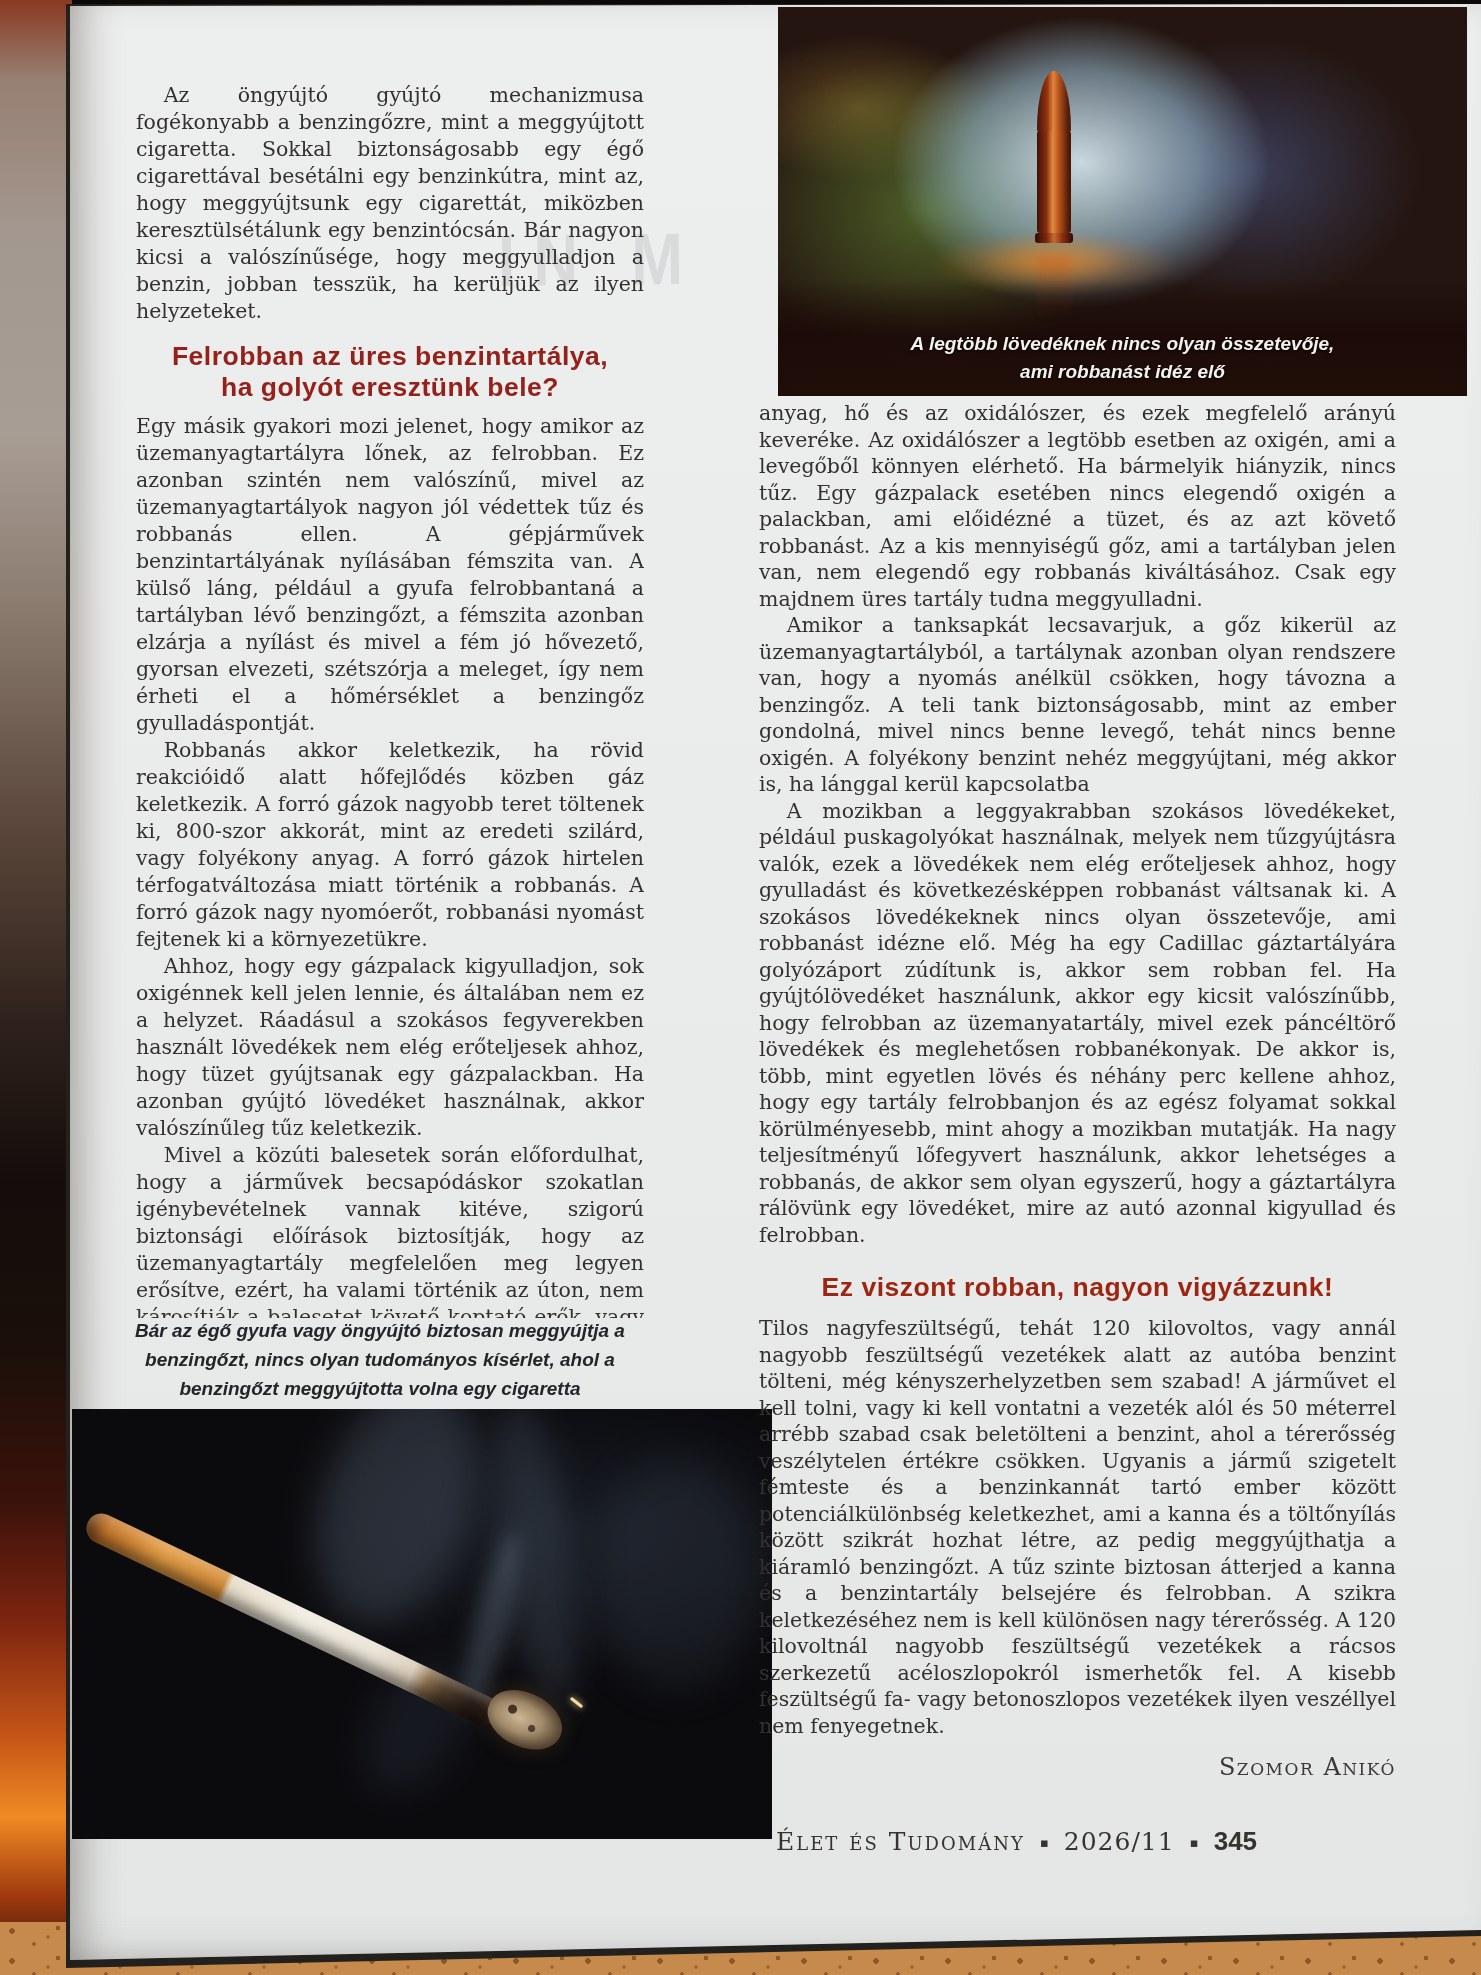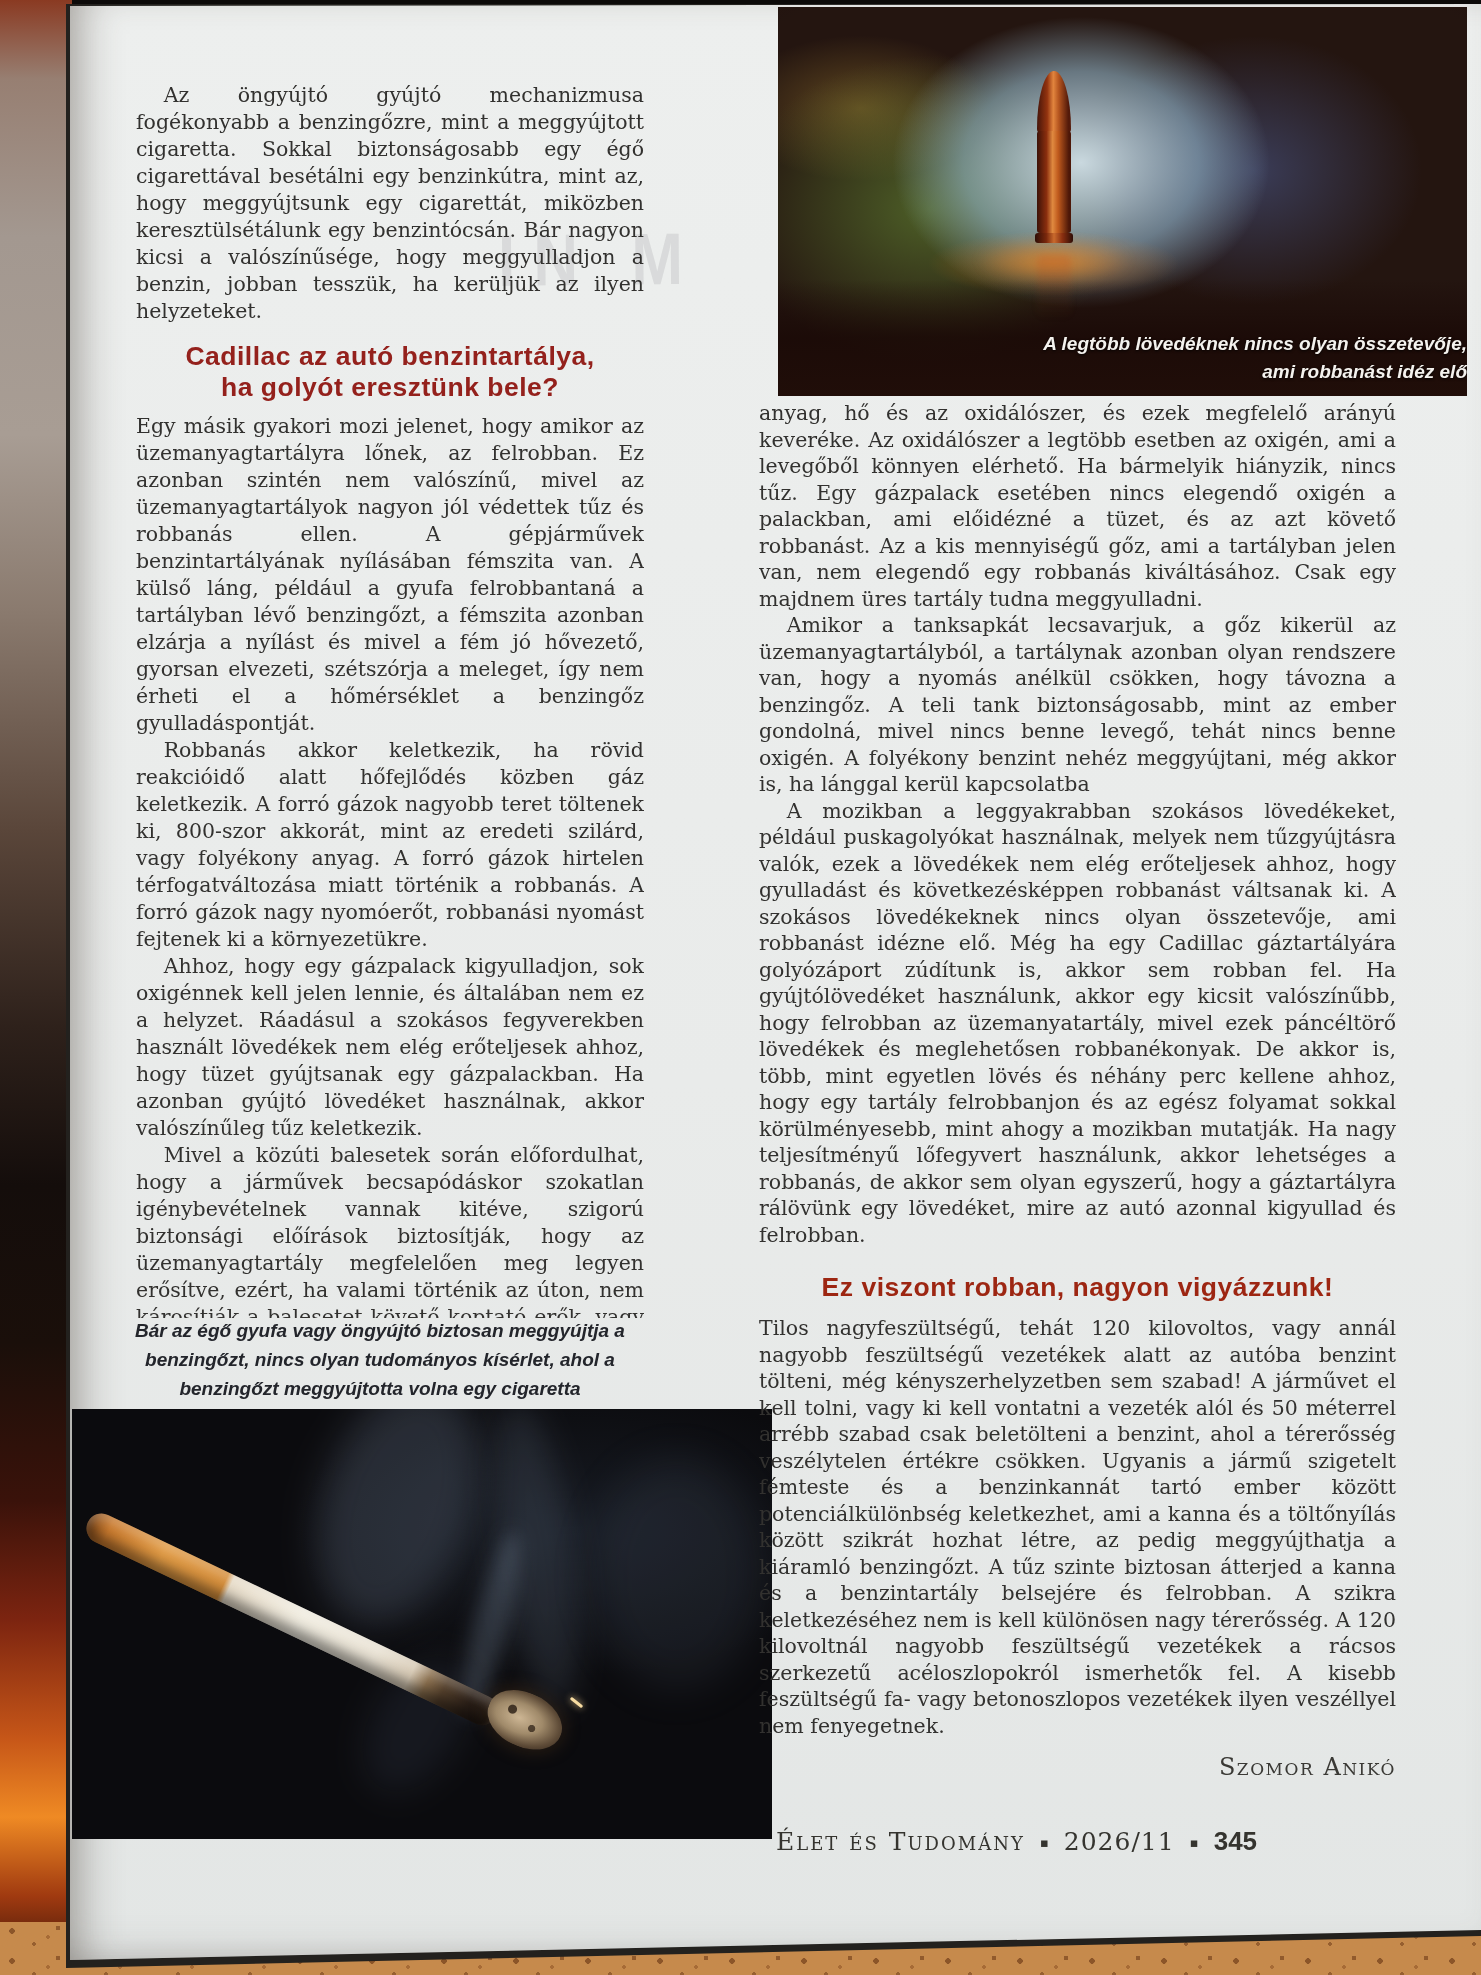--- a/index.html
+++ b/index.html
@@ -121,21 +121,21 @@
     position:absolute;left:calc(40% - 78px);top:230px;width:156px;height:46px;
     background:radial-gradient(ellipse at center,rgba(240,140,35,.55),transparent 70%);
     filter:blur(6px);
   }
   .bullet-caption{
     position:absolute;left:0;right:0;bottom:10px;text-align:center;
     font-family:"Liberation Sans",sans-serif;font-style:italic;font-weight:700;
     font-size:19px;line-height:28px;color:#f4f2ee;
     text-shadow:0 1px 3px rgba(0,0,0,.9);
   }
-  .bullet-caption span{display:block;text-align:right;}
+  .bullet-caption span{display:block;}
 
   
   .cig-photo{
     position:absolute;left:2px;top:1405px;width:700px;height:430px;overflow:hidden;
     background:radial-gradient(ellipse 65% 55% at 72% 28%, #171b23 0%, #0b0b0e 62%), #09090b;
   }
   .smoke{position:absolute;border-radius:50%;}
   .smoke1{left:250px;top:-30px;width:150px;height:250px;background:rgba(145,165,195,.20);filter:blur(18px);transform:rotate(18deg);}
   .smoke2{left:430px;top:-10px;width:70px;height:310px;background:rgba(150,170,200,.14);filter:blur(15px);transform:rotate(-8deg);}
   .smoke3{left:520px;top:50px;width:170px;height:230px;background:rgba(130,150,180,.10);filter:blur(20px);}
@@ -198,21 +198,21 @@
       </div>
       <div class="bullet-caption">
         <span>A legtöbb lövedéknek nincs olyan összetevője,</span>
         <span>ami robbanást idéz elő</span>
       </div>
     </div>
 
     <div class="col-left">
       <p class="body-p indent">Az öngyújtó gyújtó mechanizmusa fogékonyabb a benzingőzre, mint a meggyújtott cigaretta. Sokkal biztonságosabb egy égő cigarettával besétálni egy benzinkútra, mint az, hogy meggyújtsunk egy cigarettát, miközben keresztülsétálunk egy benzintócsán. Bár nagyon kicsi a valószínűsége, hogy meggyulladjon a benzin, jobban tesszük, ha kerüljük az ilyen helyzeteket.</p>
       <h2 class="h1">
-        <span>Cadillac az autó benzintartálya,</span>
+        <span>Felrobban az üres benzintartálya,</span>
         <span>ha golyót eresztünk bele?</span>
       </h2>
       <p class="body-p">Egy másik gyakori mozi jelenet, hogy amikor az üzemanyagtartályra lőnek, az felrobban. Ez azonban szintén nem valószínű, mivel az üzemanyagtartályok nagyon jól védettek tűz és robbanás ellen. A gépjárművek benzintartályának nyílásában fémszita van. A külső láng, például a gyufa felrobbantaná a tartályban lévő benzingőzt, a fémszita azonban elzárja a nyílást és mivel a fém jó hővezető, gyorsan elvezeti, szétszórja a meleget, így nem érheti el a hőmérséklet a benzingőz gyulladáspontját.</p>
       <p class="body-p indent">Robbanás akkor keletkezik, ha rövid reakcióidő alatt hőfejlődés közben gáz keletkezik. A forró gázok nagyobb teret töltenek ki, 800-szor akkorát, mint az eredeti szilárd, vagy folyékony anyag. A forró gázok hirtelen térfogatváltozása miatt történik a robbanás. A forró gázok nagy nyomóerőt, robbanási nyomást fejtenek ki a környezetükre.</p>
       <p class="body-p indent">Ahhoz, hogy egy gázpalack kigyulladjon, sok oxigénnek kell jelen lennie, és általában nem ez a helyzet. Ráadásul a szokásos fegyverekben használt lövedékek nem elég erőteljesek ahhoz, hogy tüzet gyújtsanak egy gázpalackban. Ha azonban gyújtó lövedéket használnak, akkor valószínűleg tűz keletkezik.</p>
       <p class="body-p indent">Mivel a közúti balesetek során előfordulhat, hogy a járművek becsapódáskor szokatlan igénybevételnek vannak kitéve, szigorú biztonsági előírások biztosítják, hogy az üzemanyagtartály megfelelően meg legyen erősítve, ezért, ha valami történik az úton, nem károsítják a balesetet követő koptató erők, vagy a súrlódás által generált hő, bár a túlzott igénybevétel komoly veszélyt jelent rá. Komoly problémát jelent, ha a tartály megerősített fedele eltörik, pláne, ha meggyújtják.</p>
 
     </div>
 
     <div class="left-caption">Bár az égő gyufa vagy öngyújtó biztosan meggyújtja a benzingőzt, nincs olyan tudományos kísérlet, ahol a benzingőzt meggyújtotta volna egy cigaretta</div>

